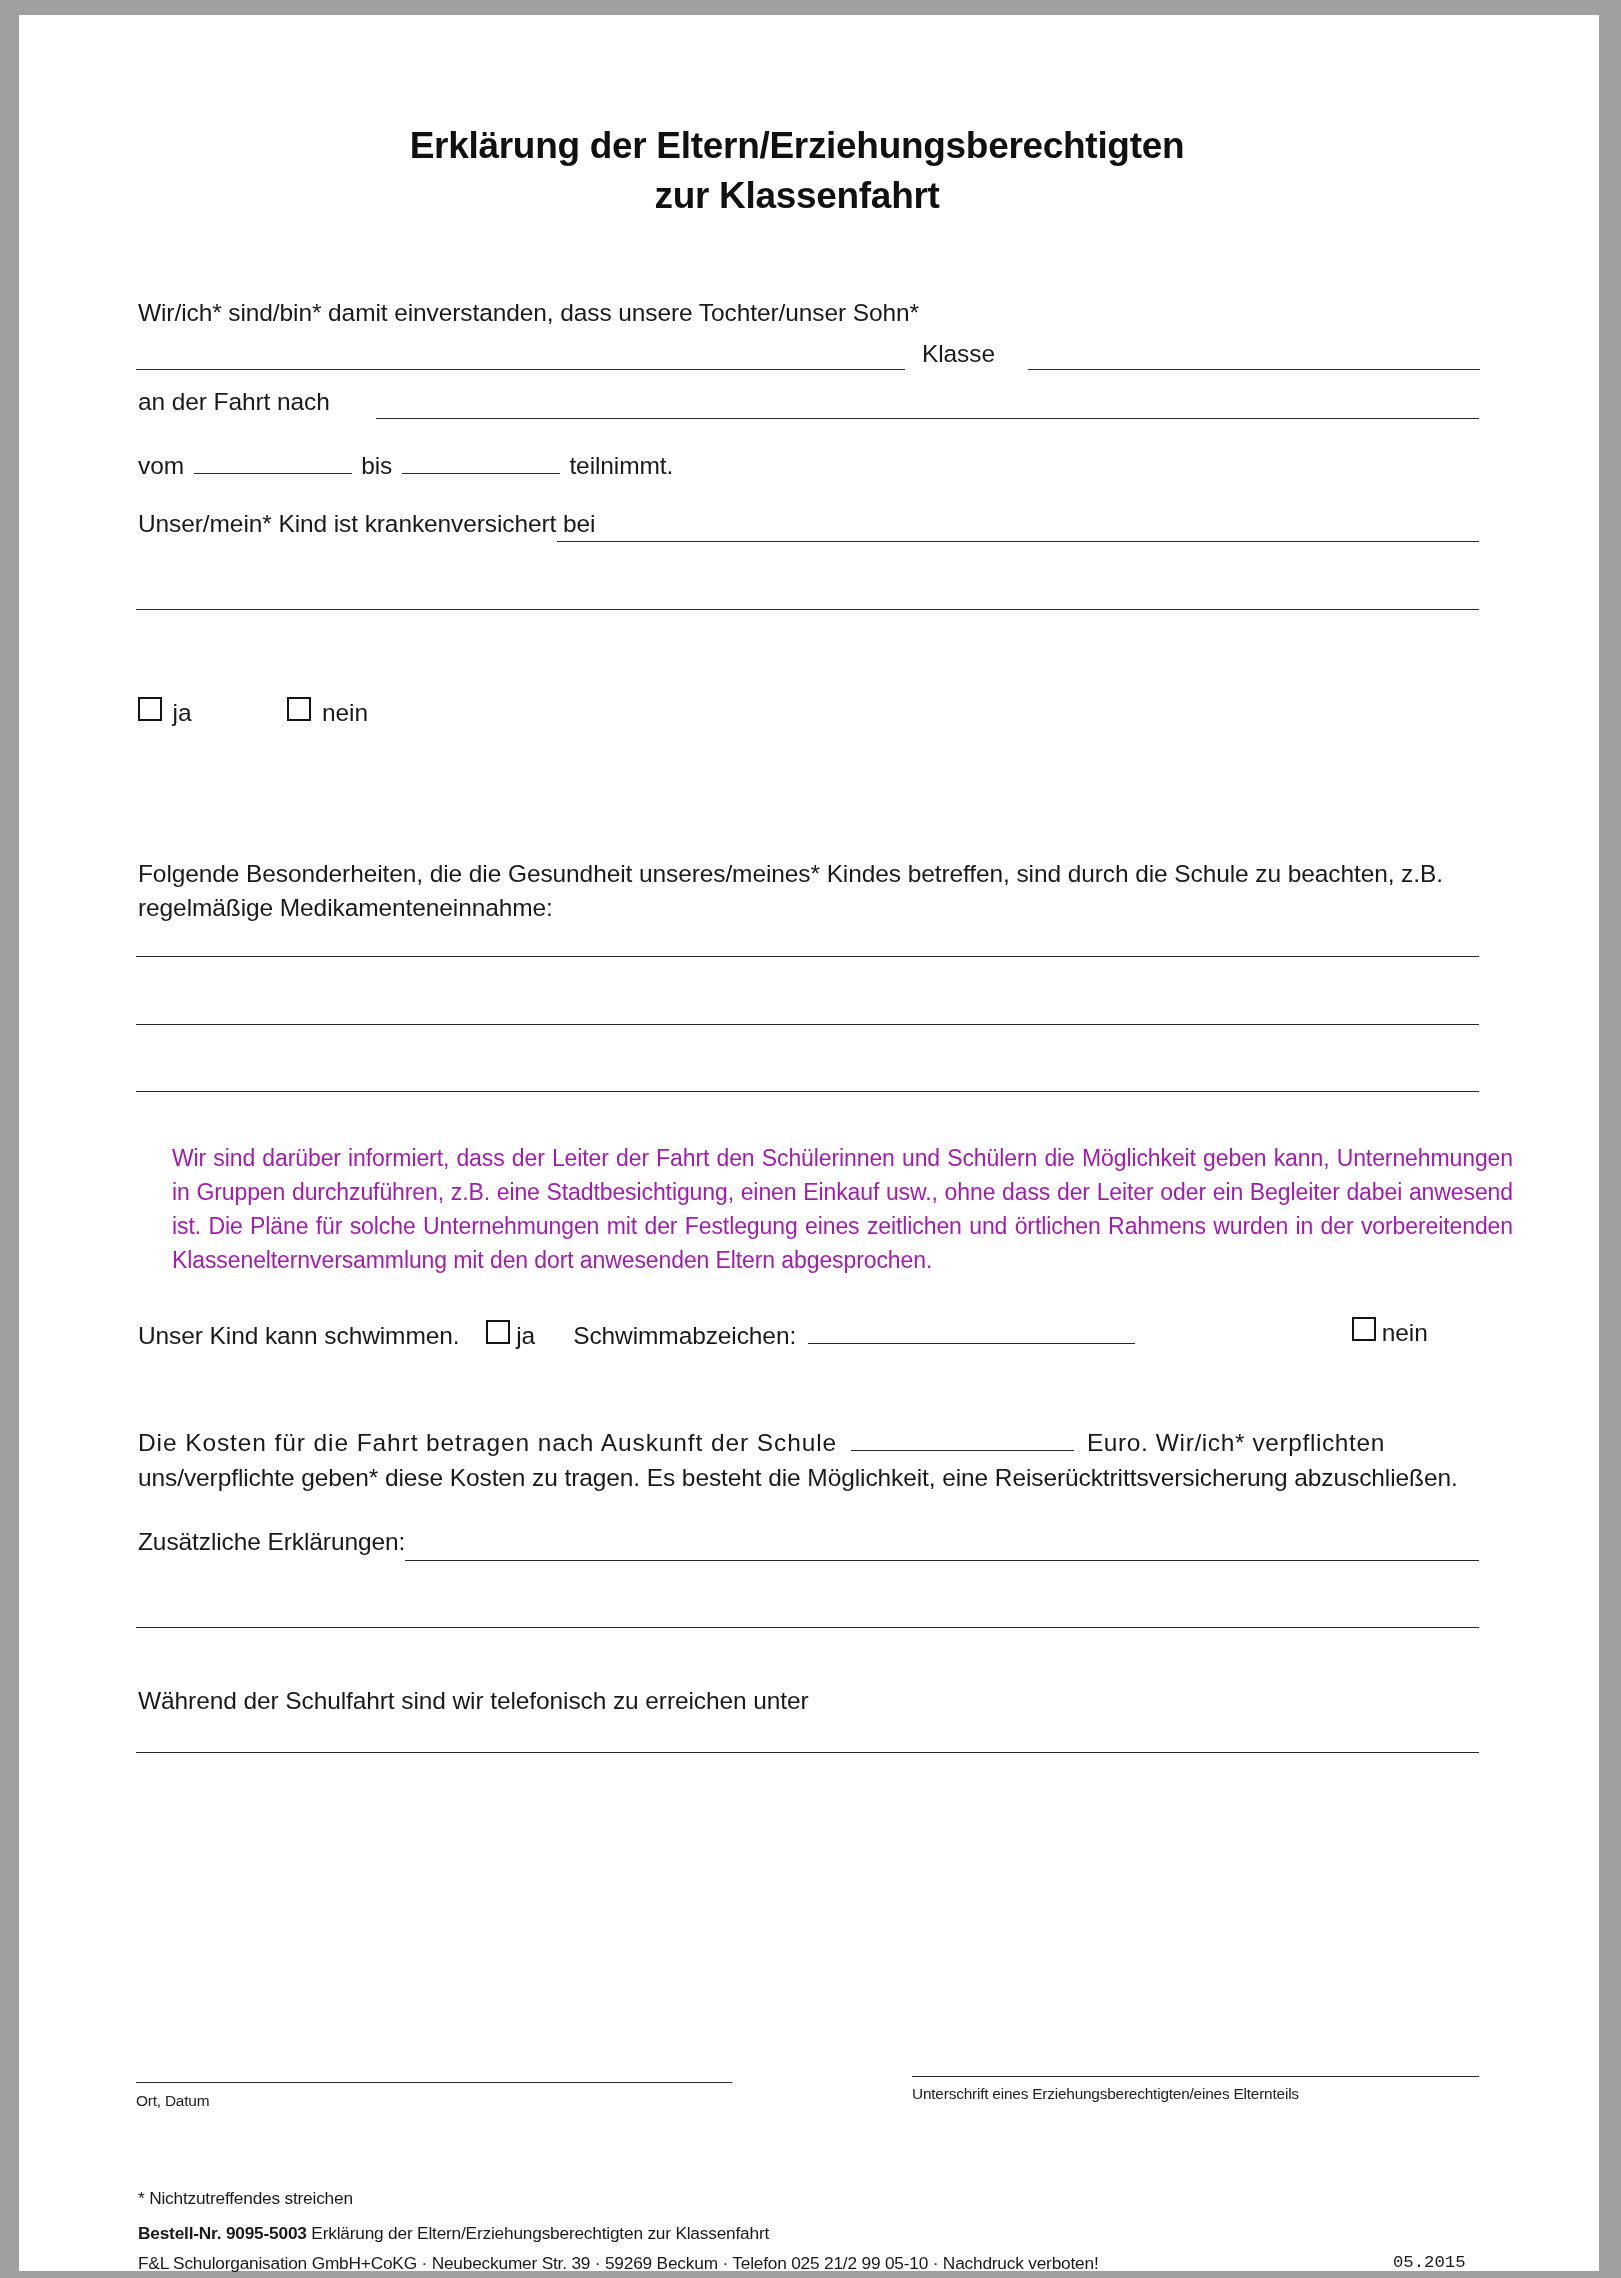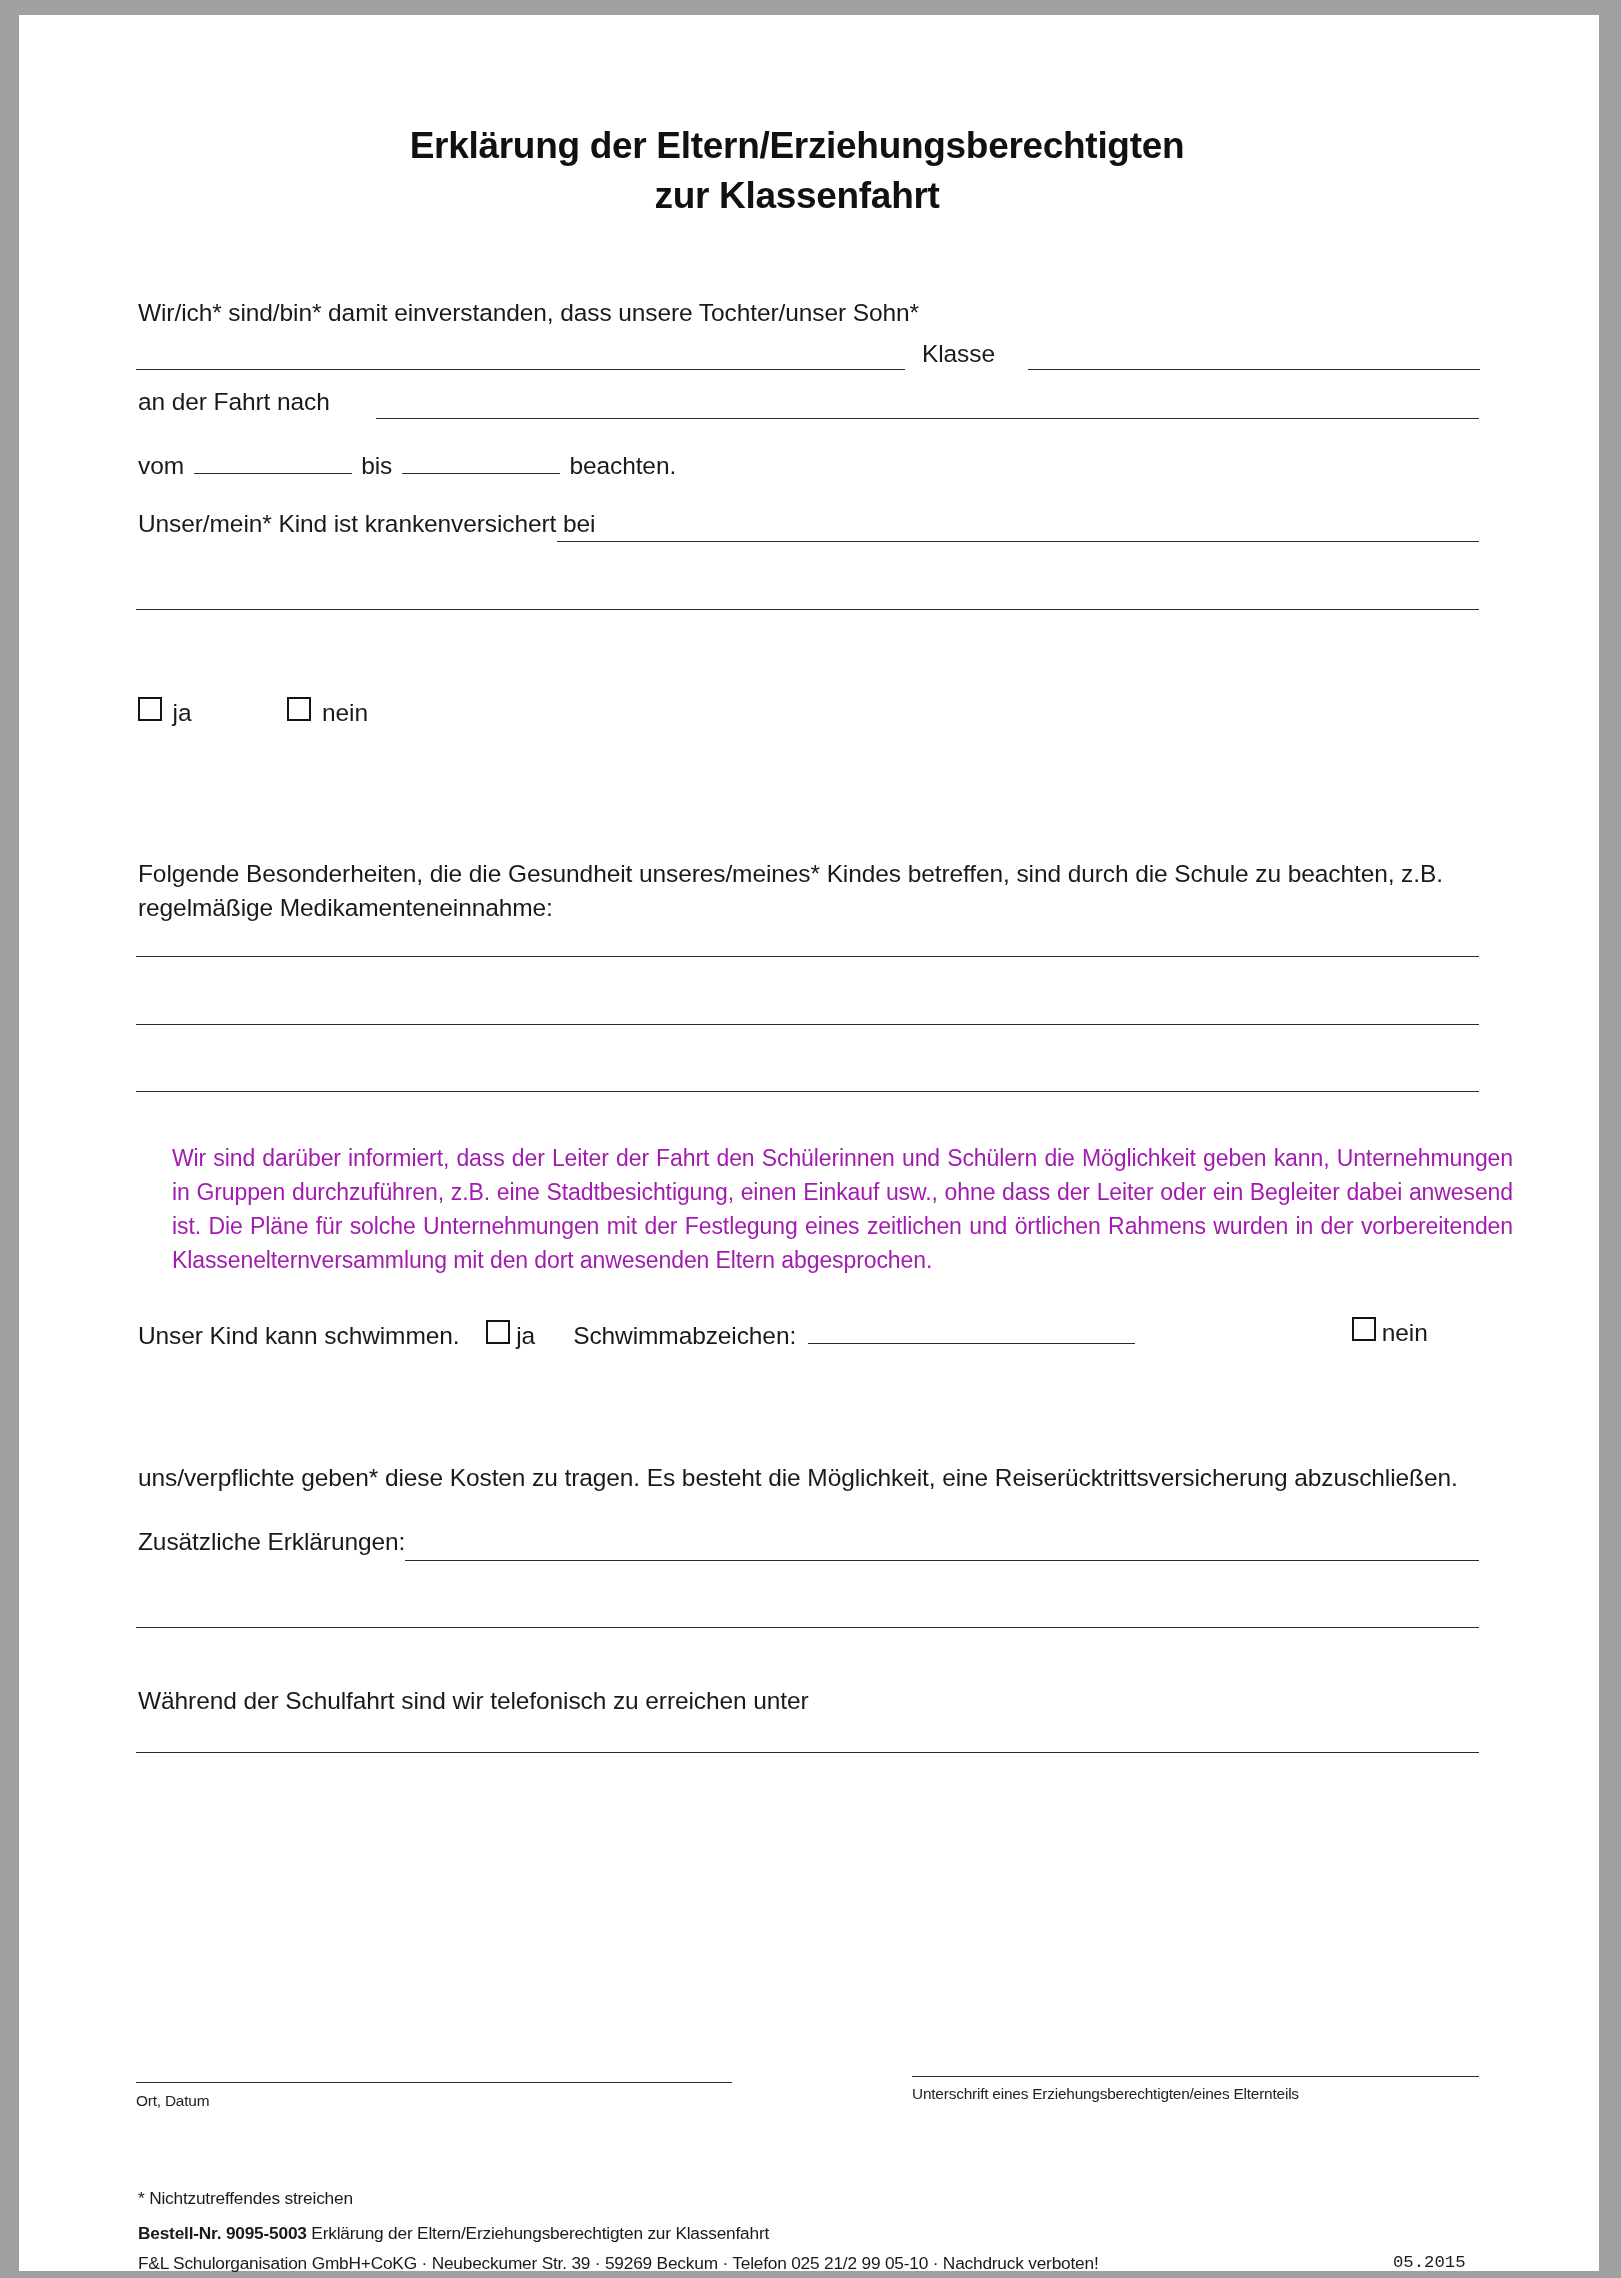--- a/index.html
+++ b/index.html
@@ -142,21 +142,21 @@
     <div class="row" style="top:373px; left:23px;">
       <span class="txt">an der Fahrt nach</span>
     </div>
     <div class="rule" style="top:403px; left:261px; width:1103px;"></div>
 
     <div class="row" style="top:437px; left:23px;">
       <span class="txt">vom</span>
       <span class="inline-rule" style="width:158px; margin:0 9.6px;"></span>
       <span class="txt">bis</span>
       <span class="inline-rule" style="width:158px; margin:0 9.6px;"></span>
-      <span class="txt">beachten.</span>
+      <span class="txt">teilnimmt.</span>
     </div>
 
     <div class="row" style="top:495px; left:23px;">
       <span class="txt">Unser/mein* Kind ist krankenversichert bei</span>
     </div>
     <div class="rule" style="top:526px; left:442px; width:922px;"></div>
     <div class="rule" style="top:594px; left:21px; width:1343px;"></div>
 
     <div class="row" style="top:682px; left:23px;">
       <span class="cbox"></span>
@@ -183,20 +183,25 @@
       <span class="cbox" style="margin-left:27px;"></span>
       <span class="txt" style="margin-left:5.8px;">ja</span>
       <span class="txt" style="margin-left:38px;">Schwimmabzeichen:</span>
       <span class="inline-rule" style="width:327px; margin-left:11.5px;"></span>
     </div>
     <div class="row" style="top:1302px; left:1237px;">
       <span class="cbox"></span>
       <span class="txt" style="margin-left:5.8px;">nein</span>
     </div>
 
+    <div class="row" style="top:1414px; left:23px;">
+      <span class="txt" style="letter-spacing:0.9px;">Die Kosten für die Fahrt betragen nach Auskunft der Schule</span>
+      <span class="inline-rule" style="width:223px; margin:0 13.4px;"></span>
+      <span class="txt" style="letter-spacing:0.6px;">Euro. Wir/ich* verpflichten</span>
+    </div>
     <div class="row" style="top:1449px; left:23px;">
       <span class="txt">uns/verpflichte geben* diese Kosten zu tragen. Es besteht die Möglichkeit, eine Reiserücktrittsversicherung abzuschließen.</span>
     </div>
 
     <div class="row" style="top:1513px; left:23px;">
       <span class="txt">Zusätzliche Erklärungen:</span>
     </div>
     <div class="rule" style="top:1545px; left:290px; width:1074px;"></div>
     <div class="rule" style="top:1612px; left:21px; width:1343px;"></div>
 

